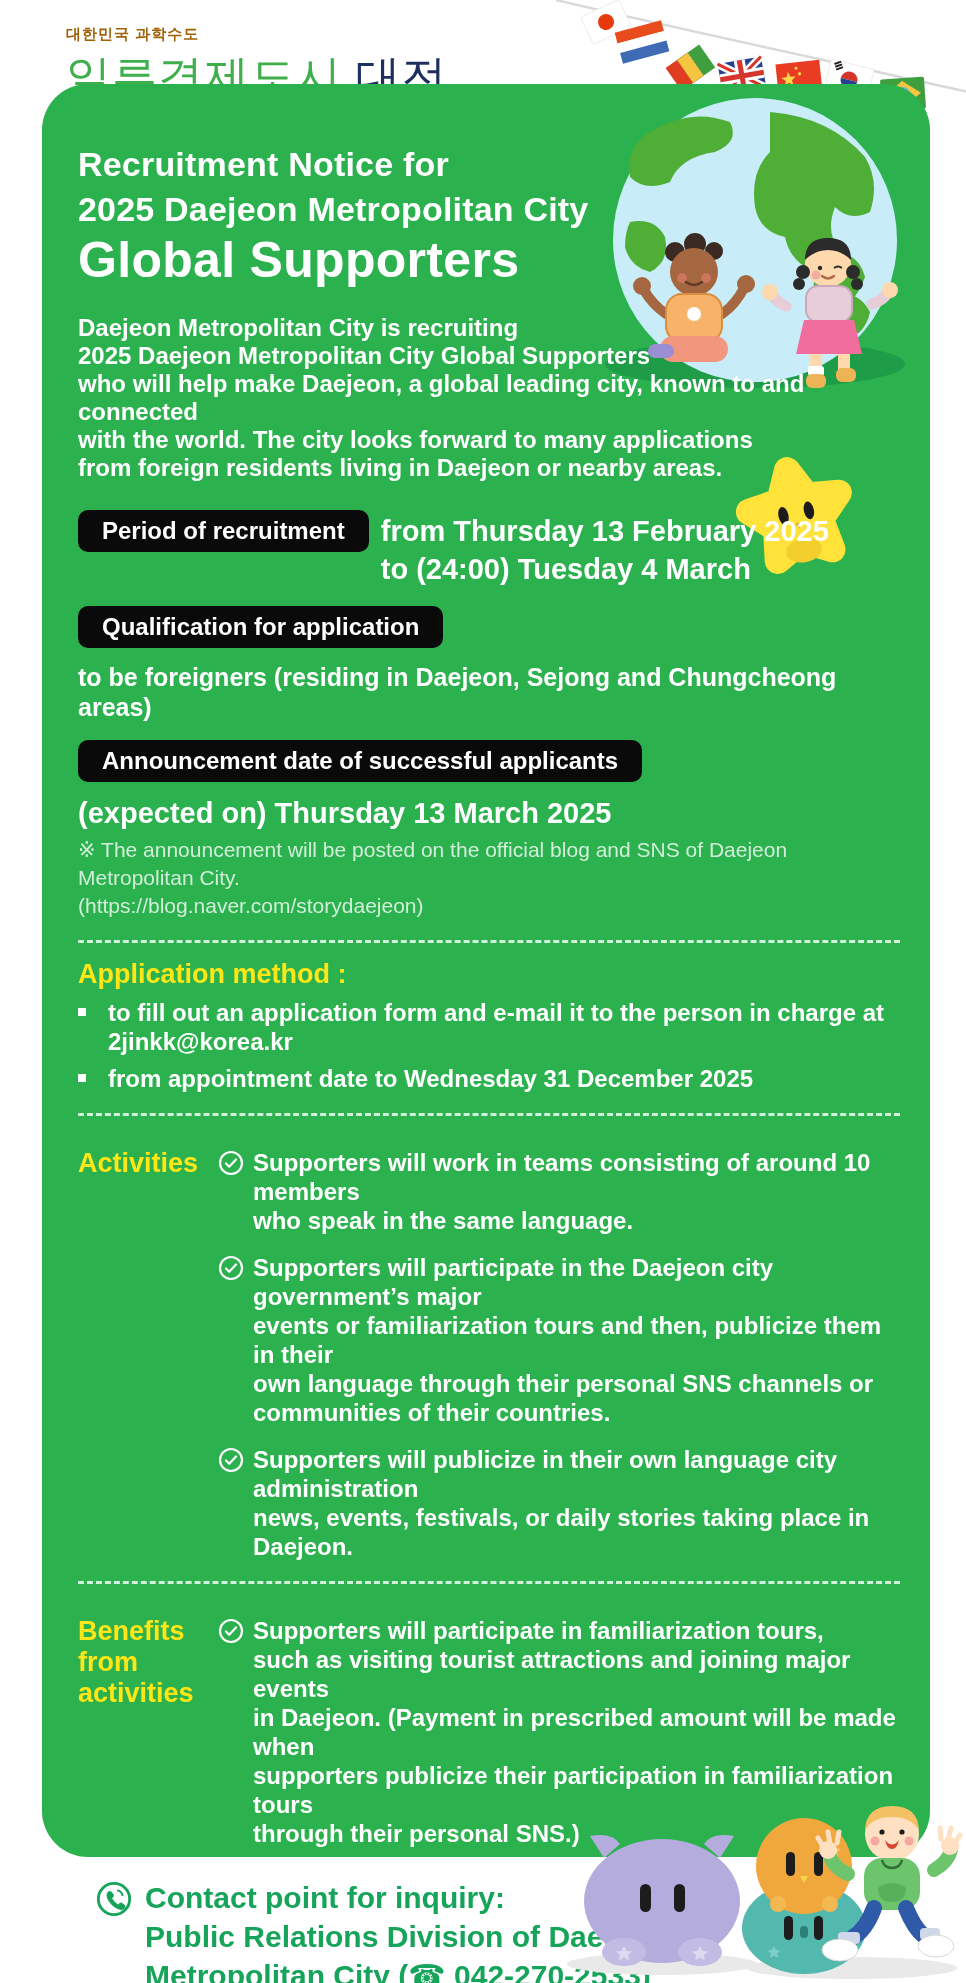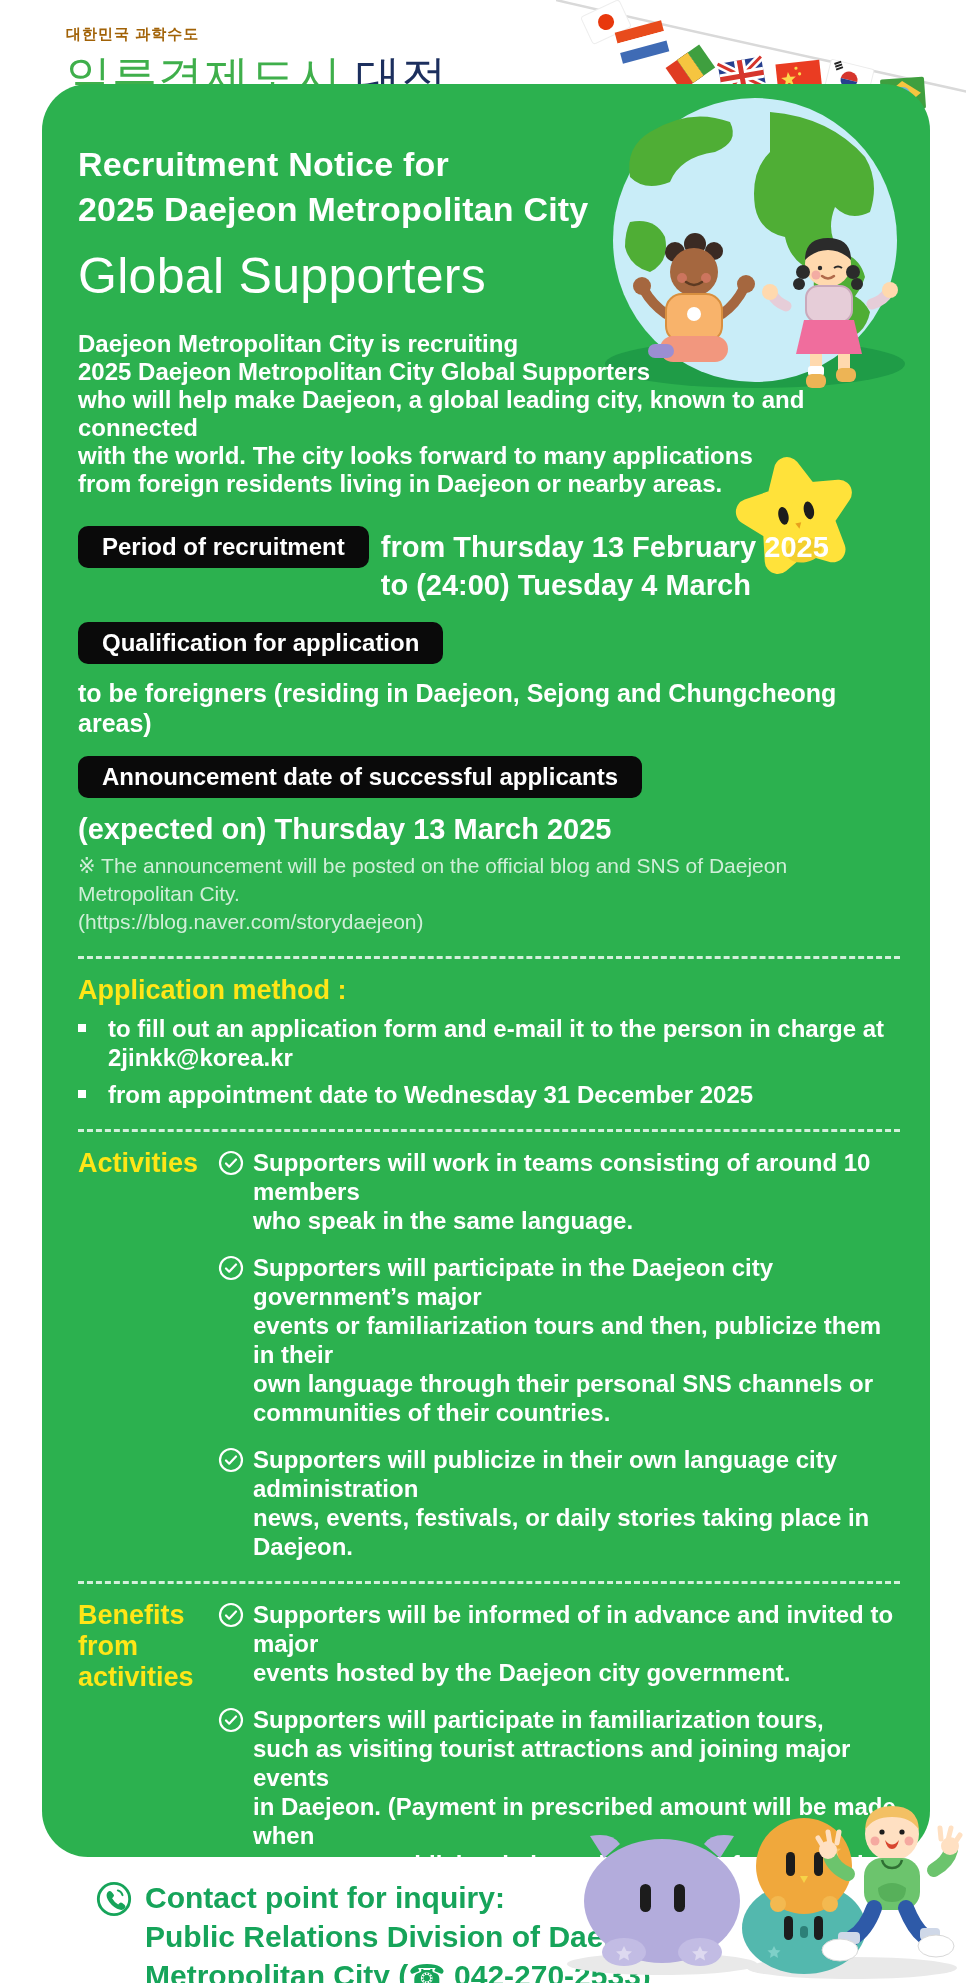--- a/index.html
+++ b/index.html
@@ -18,39 +18,39 @@
   
   .card{
     position:absolute;left:42px;top:84px;width:888px;height:1773px;
     background:#2cb14f;border-radius:46px;box-sizing:border-box;
     padding:58px 30px 0 36px;color:#ffffff;
   }
   .globe-wrap{position:absolute;top:8px;right:10px;width:330px;height:306px;z-index:1;}
   .star-wrap{position:absolute;top:371px;right:55px;width:150px;height:125px;z-index:1;}
   .card-content{position:relative;z-index:2;}
   .title-line{font-size:34px;font-weight:600;line-height:45px;letter-spacing:.2px;}
-  .title-big{font-size:50px;font-weight:400;line-height:56px;margin-top:16px;letter-spacing:.3px;}
+  .title-big{font-size:50px;font-weight:700;line-height:56px;margin-top:0;letter-spacing:.3px;}
   .pre{white-space:pre-line;}
   .intro{margin-top:26px;font-size:24px;line-height:28px;font-weight:600;}
   .badge-row{display:flex;align-items:flex-start;gap:12px;margin-top:28px;}
   .pill{
     background:#0a0a0a;color:#ffffff;font-size:24px;font-weight:600;
     padding:7px 24px;border-radius:10px;display:inline-block;white-space:nowrap;
   }
   .pill-block{margin-top:18px;}
   .value-strong{font-size:29px;font-weight:bold;line-height:38px;margin-top:2px;}
   .plain-strong{font-size:25px;font-weight:bold;line-height:30px;margin-top:14px;}
   .expected{font-size:29px;font-weight:bold;line-height:34px;margin-top:14px;}
   .note{font-size:21px;line-height:28px;margin-top:6px;color:rgba(255,255,255,.78);font-weight:400;}
   .dashed{border:none;border-top:3px dashed rgba(240,252,243,.85);margin:20px 0 0 0;}
   .yellow-head{color:#ffe617;font-size:27px;font-weight:bold;line-height:31px;margin-top:16px;}
   .bullet-row{display:flex;gap:22px;margin-top:8px;}
   .sq{width:8px;height:8px;background:#ffffff;flex:0 0 auto;margin-top:10px;}
   .bullet-text{font-size:24px;line-height:29px;font-weight:600;}
-  .section-row{display:flex;gap:16px;margin-top:16px;}
+  .section-row{display:flex;gap:16px;margin-top:32px;}
   .section-label{color:#ffe617;font-size:27px;font-weight:bold;line-height:31px;width:124px;flex:0 0 auto;}
   .section-items{display:flex;flex-direction:column;gap:18px;}
   .check-item{display:flex;gap:9px;}
   .check-icon{flex:0 0 auto;margin-top:2px;}
   .item-text{font-size:24px;line-height:29px;font-weight:600;}
   
   .contact{position:absolute;left:95px;top:1878px;display:flex;gap:12px;align-items:flex-start;z-index:3;}
   .contact-text{color:#16a45a;font-size:30px;font-weight:bold;line-height:39px;white-space:pre-line;}
   .mascots-wrap{position:absolute;left:552px;top:1796px;width:414px;height:186px;z-index:4;}
 </style>
@@ -254,28 +254,20 @@
     <div class="section-row">
       <div class="section-label pre">Benefits
 from
 activities</div>
       <div class="section-items">
         <div class="check-item">
           <svg class="check-icon" width="26" height="26" viewBox="0 0 26 26">
               <circle cx="13" cy="13" r="11" fill="none" stroke="#ffffff" stroke-width="2.2"></circle>
               <path d="M8,13.5 l3.2,3.2 L18,9.5" fill="none" stroke="#ffffff" stroke-width="2.2" stroke-linecap="round" stroke-linejoin="round"></path>
             </svg>
-          <span class="item-text pre">Supporters will be informed of in advance and invited to major
-events hosted by the Daejeon city government.</span>
-        </div>
-        <div class="check-item">
-          <svg class="check-icon" width="26" height="26" viewBox="0 0 26 26">
-              <circle cx="13" cy="13" r="11" fill="none" stroke="#ffffff" stroke-width="2.2"></circle>
-              <path d="M8,13.5 l3.2,3.2 L18,9.5" fill="none" stroke="#ffffff" stroke-width="2.2" stroke-linecap="round" stroke-linejoin="round"></path>
-            </svg>
           <span class="item-text pre">Supporters will participate in familiarization tours,
 such as visiting tourist attractions and joining major events
 in Daejeon. (Payment in prescribed amount will be made when
 supporters publicize their participation in familiarization tours
 through their personal SNS.)</span>
         </div>
 
       </div>
     </div>
 

